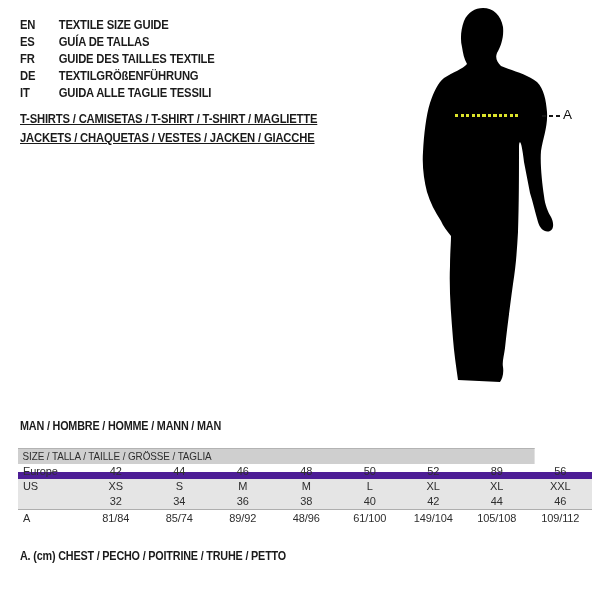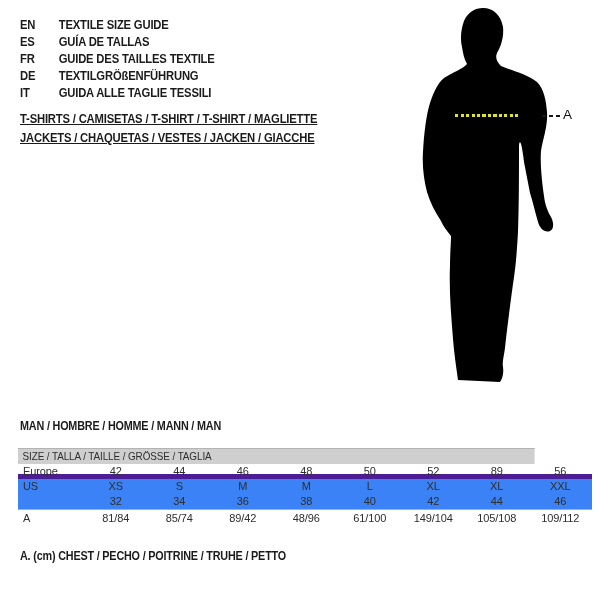--- a/index.html
+++ b/index.html
@@ -42,22 +42,22 @@
   .man-line { left: 20px; top: 419px; font-weight: bold; font-size: 12px; letter-spacing: -0.2px; }
 
   
   .size-table { left: 18px; top: 448px; width: 574px; font-size: 11px; color: #2e2e2e; letter-spacing: -0.1px; }
   .thead {
     height: 16px; line-height: 15px; padding-left: 5px;
     background: #cfcfcf; border-top: 1px solid #b3b3b3;
     color: #2e2e2e;
   }
   .trow { display: flex; height: 15px; line-height: 15px; }
-  .trow.band { background: #3b82f6; align-items: center; }
-  .trow.b-bottom { border-bottom: 5px solid #4c1d95; line-height: 14px; }
+  .trow.band { background: #e5e5e5; align-items: center; }
+  .trow.b-bottom { border-bottom: 7px solid #4c1d95; line-height: 14px; }
   .trow.last { height: 17px; line-height: 16px; border-top: 1px solid #aeaeae; }
   .tlabel { width: 66px; padding-left: 5px; text-align: left; }
   .tcell { flex: 1 1 0; text-align: center; }
 
   
   .footnote { left: 20px; top: 549px; font-weight: bold; font-size: 12px; letter-spacing: -0.2px; }
 </style>
 </head>
 <body>
 
@@ -170,21 +170,21 @@
     <span class="tcell">40</span>
     <span class="tcell">42</span>
     <span class="tcell">44</span>
     <span class="tcell">46</span>
   </div>
 
   <div class="trow last">
     <span class="tlabel">A</span>
     <span class="tcell">81/84</span>
     <span class="tcell">85/74</span>
-    <span class="tcell">89/42</span>
+    <span class="tcell">89/92</span>
     <span class="tcell">48/96</span>
     <span class="tcell">61/100</span>
     <span class="tcell">149/104</span>
     <span class="tcell">105/108</span>
     <span class="tcell">109/112</span>
   </div>
 </div>
 
 <div class="abs footnote cond">A. (cm) CHEST / PECHO / POITRINE / TRUHE / PETTO</div>
 

